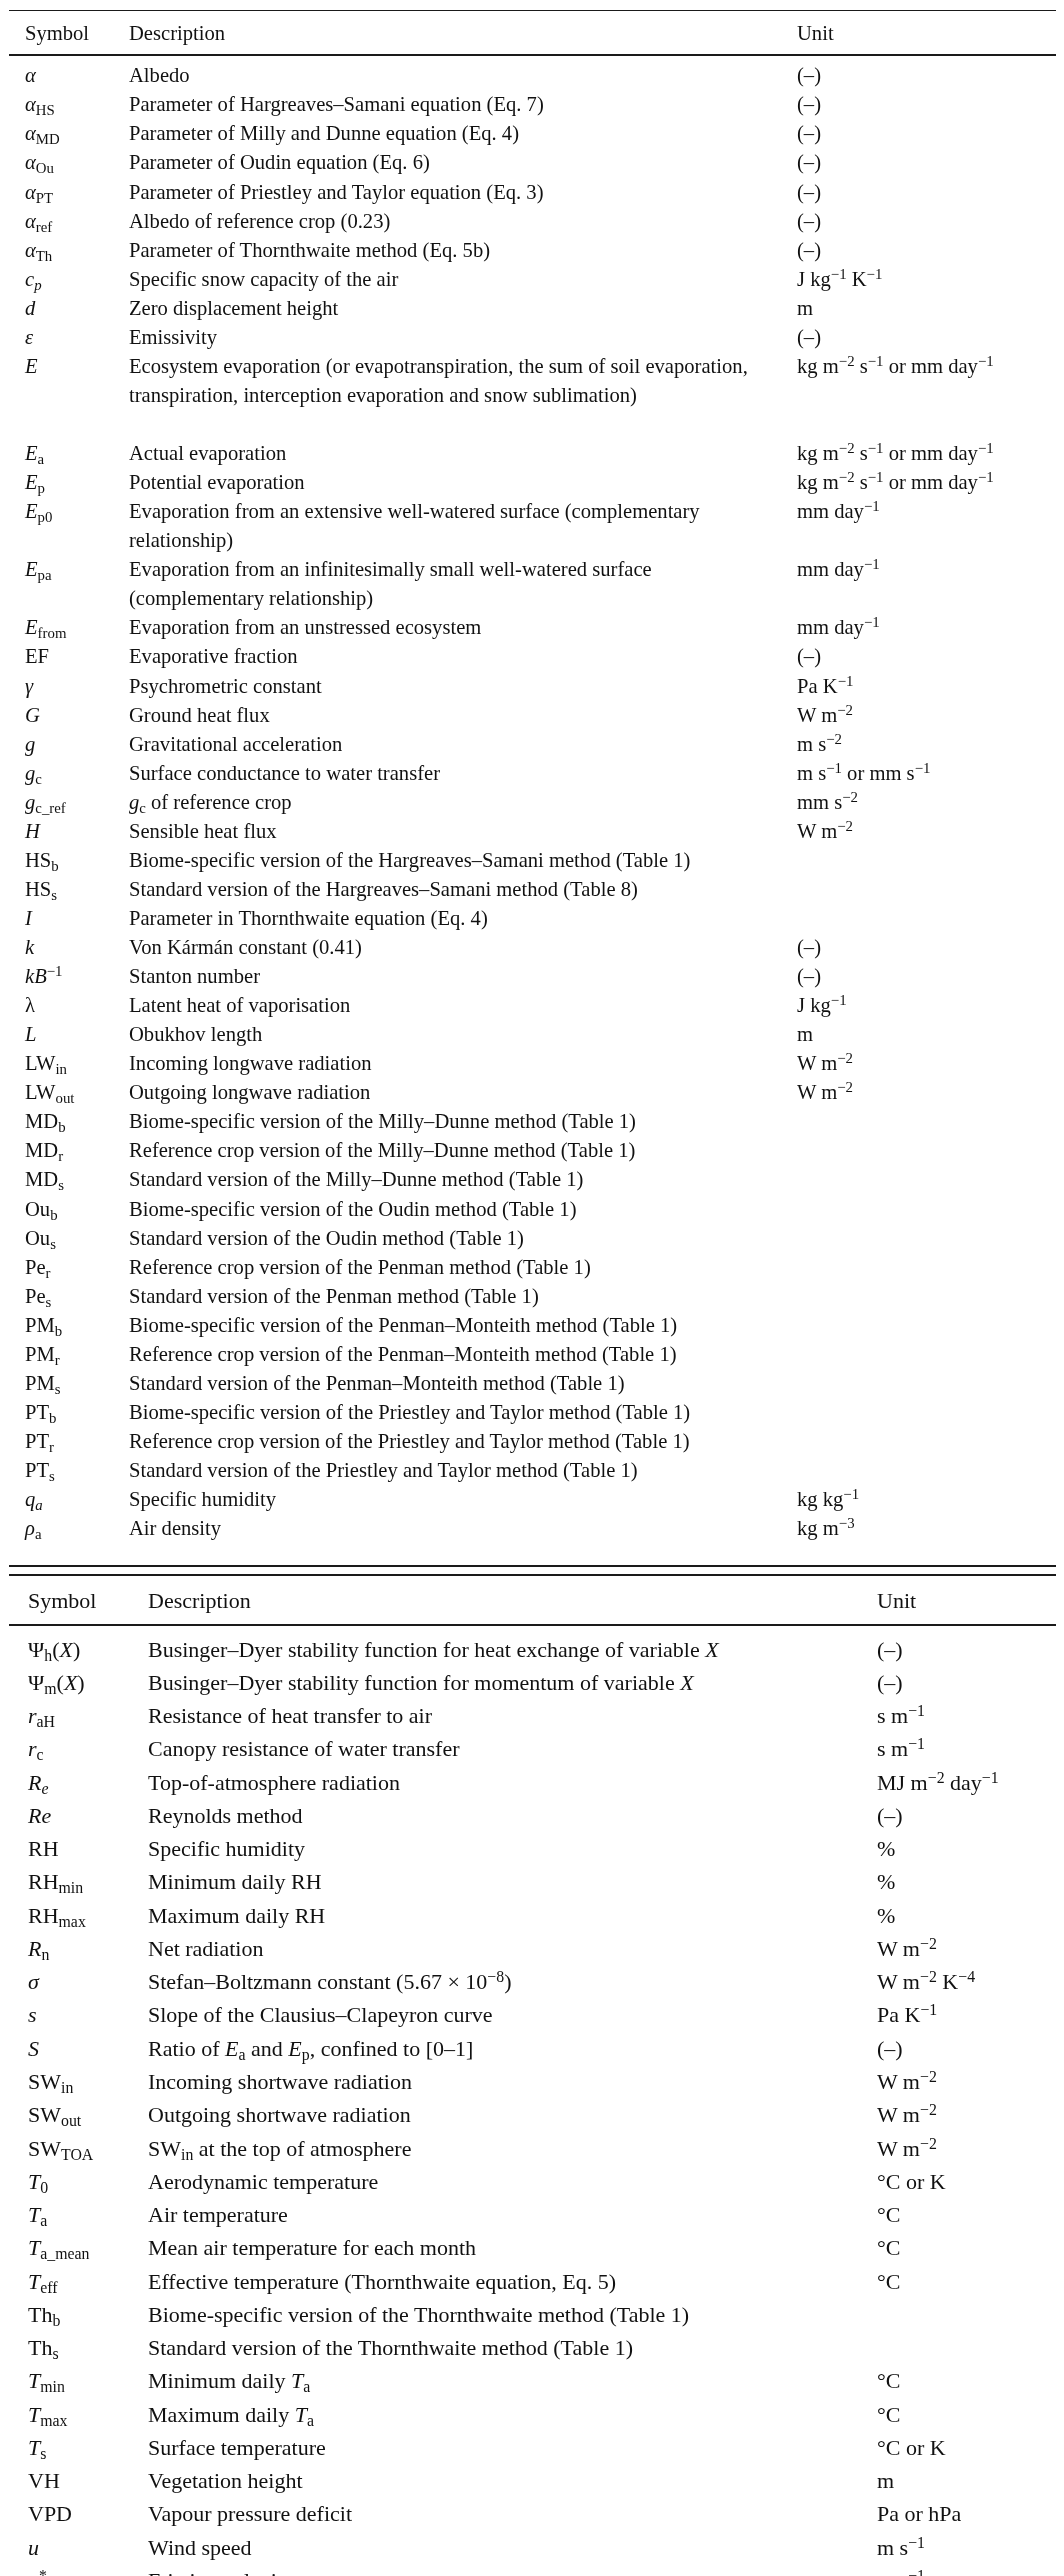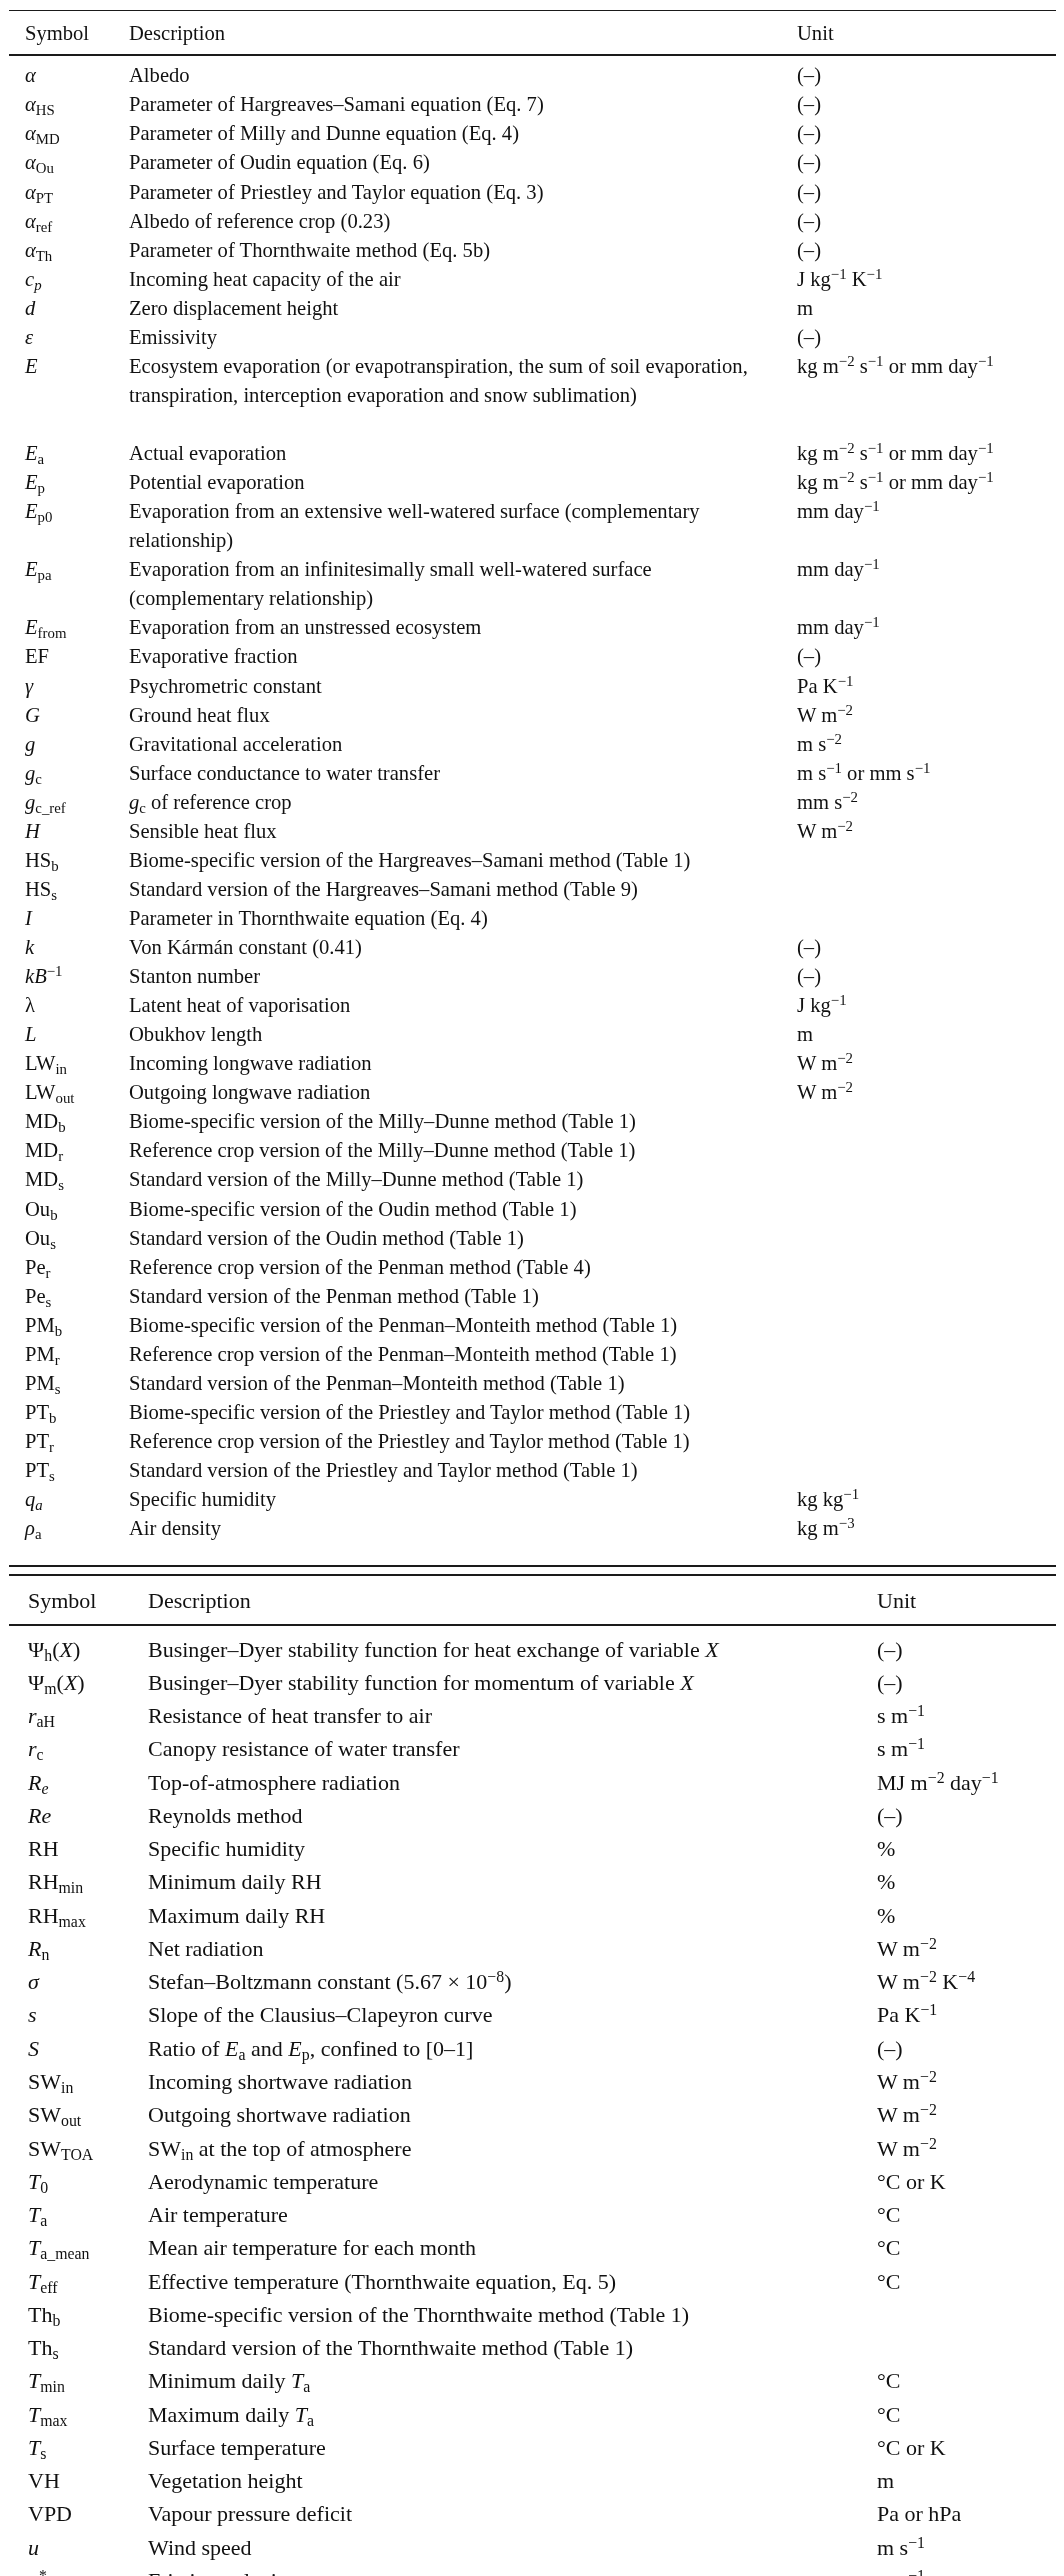--- a/index.html
+++ b/index.html
@@ -65,21 +65,21 @@
       <span class="cell c-desc"><span>Albedo of reference crop (0.23)</span></span>
       <span class="cell c-unit"><span>(–)</span></span>
     </div>
     <div class="row" style="top: 236px;">
       <span class="cell c-sym"><i class="it">α</i><sub>Th</sub></span>
       <span class="cell c-desc"><span>Parameter of Thornthwaite method (Eq. 5b)</span></span>
       <span class="cell c-unit"><span>(–)</span></span>
     </div>
     <div class="row" style="top: 265px;">
       <span class="cell c-sym"><i class="it">c</i><sub style="font-style: italic;">p</sub></span>
-      <span class="cell c-desc"><span>Incoming heat capacity of the air</span></span>
+      <span class="cell c-desc"><span>Specific snow capacity of the air</span></span>
       <span class="cell c-unit"><span>J kg</span><sup>−1</sup><span> K</span><sup>−1</sup></span>
     </div>
     <div class="row" style="top: 294px;">
       <span class="cell c-sym"><i class="it">d</i></span>
       <span class="cell c-desc"><span>Zero displacement height</span></span>
       <span class="cell c-unit"><span>m</span></span>
     </div>
     <div class="row" style="top: 323px;">
       <span class="cell c-sym"><i class="it">ε</i></span>
       <span class="cell c-desc"><span>Emissivity</span></span>
@@ -150,21 +150,21 @@
       <span class="cell c-desc"><span>Sensible heat flux</span></span>
       <span class="cell c-unit"><span>W m</span><sup>−2</sup></span>
     </div>
     <div class="row" style="top: 846px;">
       <span class="cell c-sym"><span>HS</span><sub>b</sub></span>
       <span class="cell c-desc"><span>Biome-specific version of the Hargreaves–Samani method (Table 1)</span></span>
       <span class="cell c-unit"></span>
     </div>
     <div class="row" style="top: 875px;">
       <span class="cell c-sym"><span>HS</span><sub>s</sub></span>
-      <span class="cell c-desc"><span>Standard version of the Hargreaves–Samani method (Table 9)</span></span>
+      <span class="cell c-desc"><span>Standard version of the Hargreaves–Samani method (Table 8)</span></span>
       <span class="cell c-unit"></span>
     </div>
     <div class="row" style="top: 904px;">
       <span class="cell c-sym"><i class="it">I</i></span>
       <span class="cell c-desc"><span>Parameter in Thornthwaite equation (Eq. 4)</span></span>
       <span class="cell c-unit"></span>
     </div>
     <div class="row" style="top: 933px;">
       <span class="cell c-sym"><i class="it">k</i></span>
       <span class="cell c-desc"><span>Von Kármán constant (0.41)</span></span>
@@ -215,21 +215,21 @@
       <span class="cell c-desc"><span>Biome-specific version of the Oudin method (Table 1)</span></span>
       <span class="cell c-unit"></span>
     </div>
     <div class="row" style="top: 1224px;">
       <span class="cell c-sym"><span>Ou</span><sub>s</sub></span>
       <span class="cell c-desc"><span>Standard version of the Oudin method (Table 1)</span></span>
       <span class="cell c-unit"></span>
     </div>
     <div class="row" style="top: 1253px;">
       <span class="cell c-sym"><span>Pe</span><sub>r</sub></span>
-      <span class="cell c-desc"><span>Reference crop version of the Penman method (Table 4)</span></span>
+      <span class="cell c-desc"><span>Reference crop version of the Penman method (Table 1)</span></span>
       <span class="cell c-unit"></span>
     </div>
     <div class="row" style="top: 1282px;">
       <span class="cell c-sym"><span>Pe</span><sub>s</sub></span>
       <span class="cell c-desc"><span>Standard version of the Penman method (Table 1)</span></span>
       <span class="cell c-unit"></span>
     </div>
     <div class="row" style="top: 1311px;">
       <span class="cell c-sym"><span>PM</span><sub>b</sub></span>
       <span class="cell c-desc"><span>Biome-specific version of the Penman–Monteith method (Table 1)</span></span>

